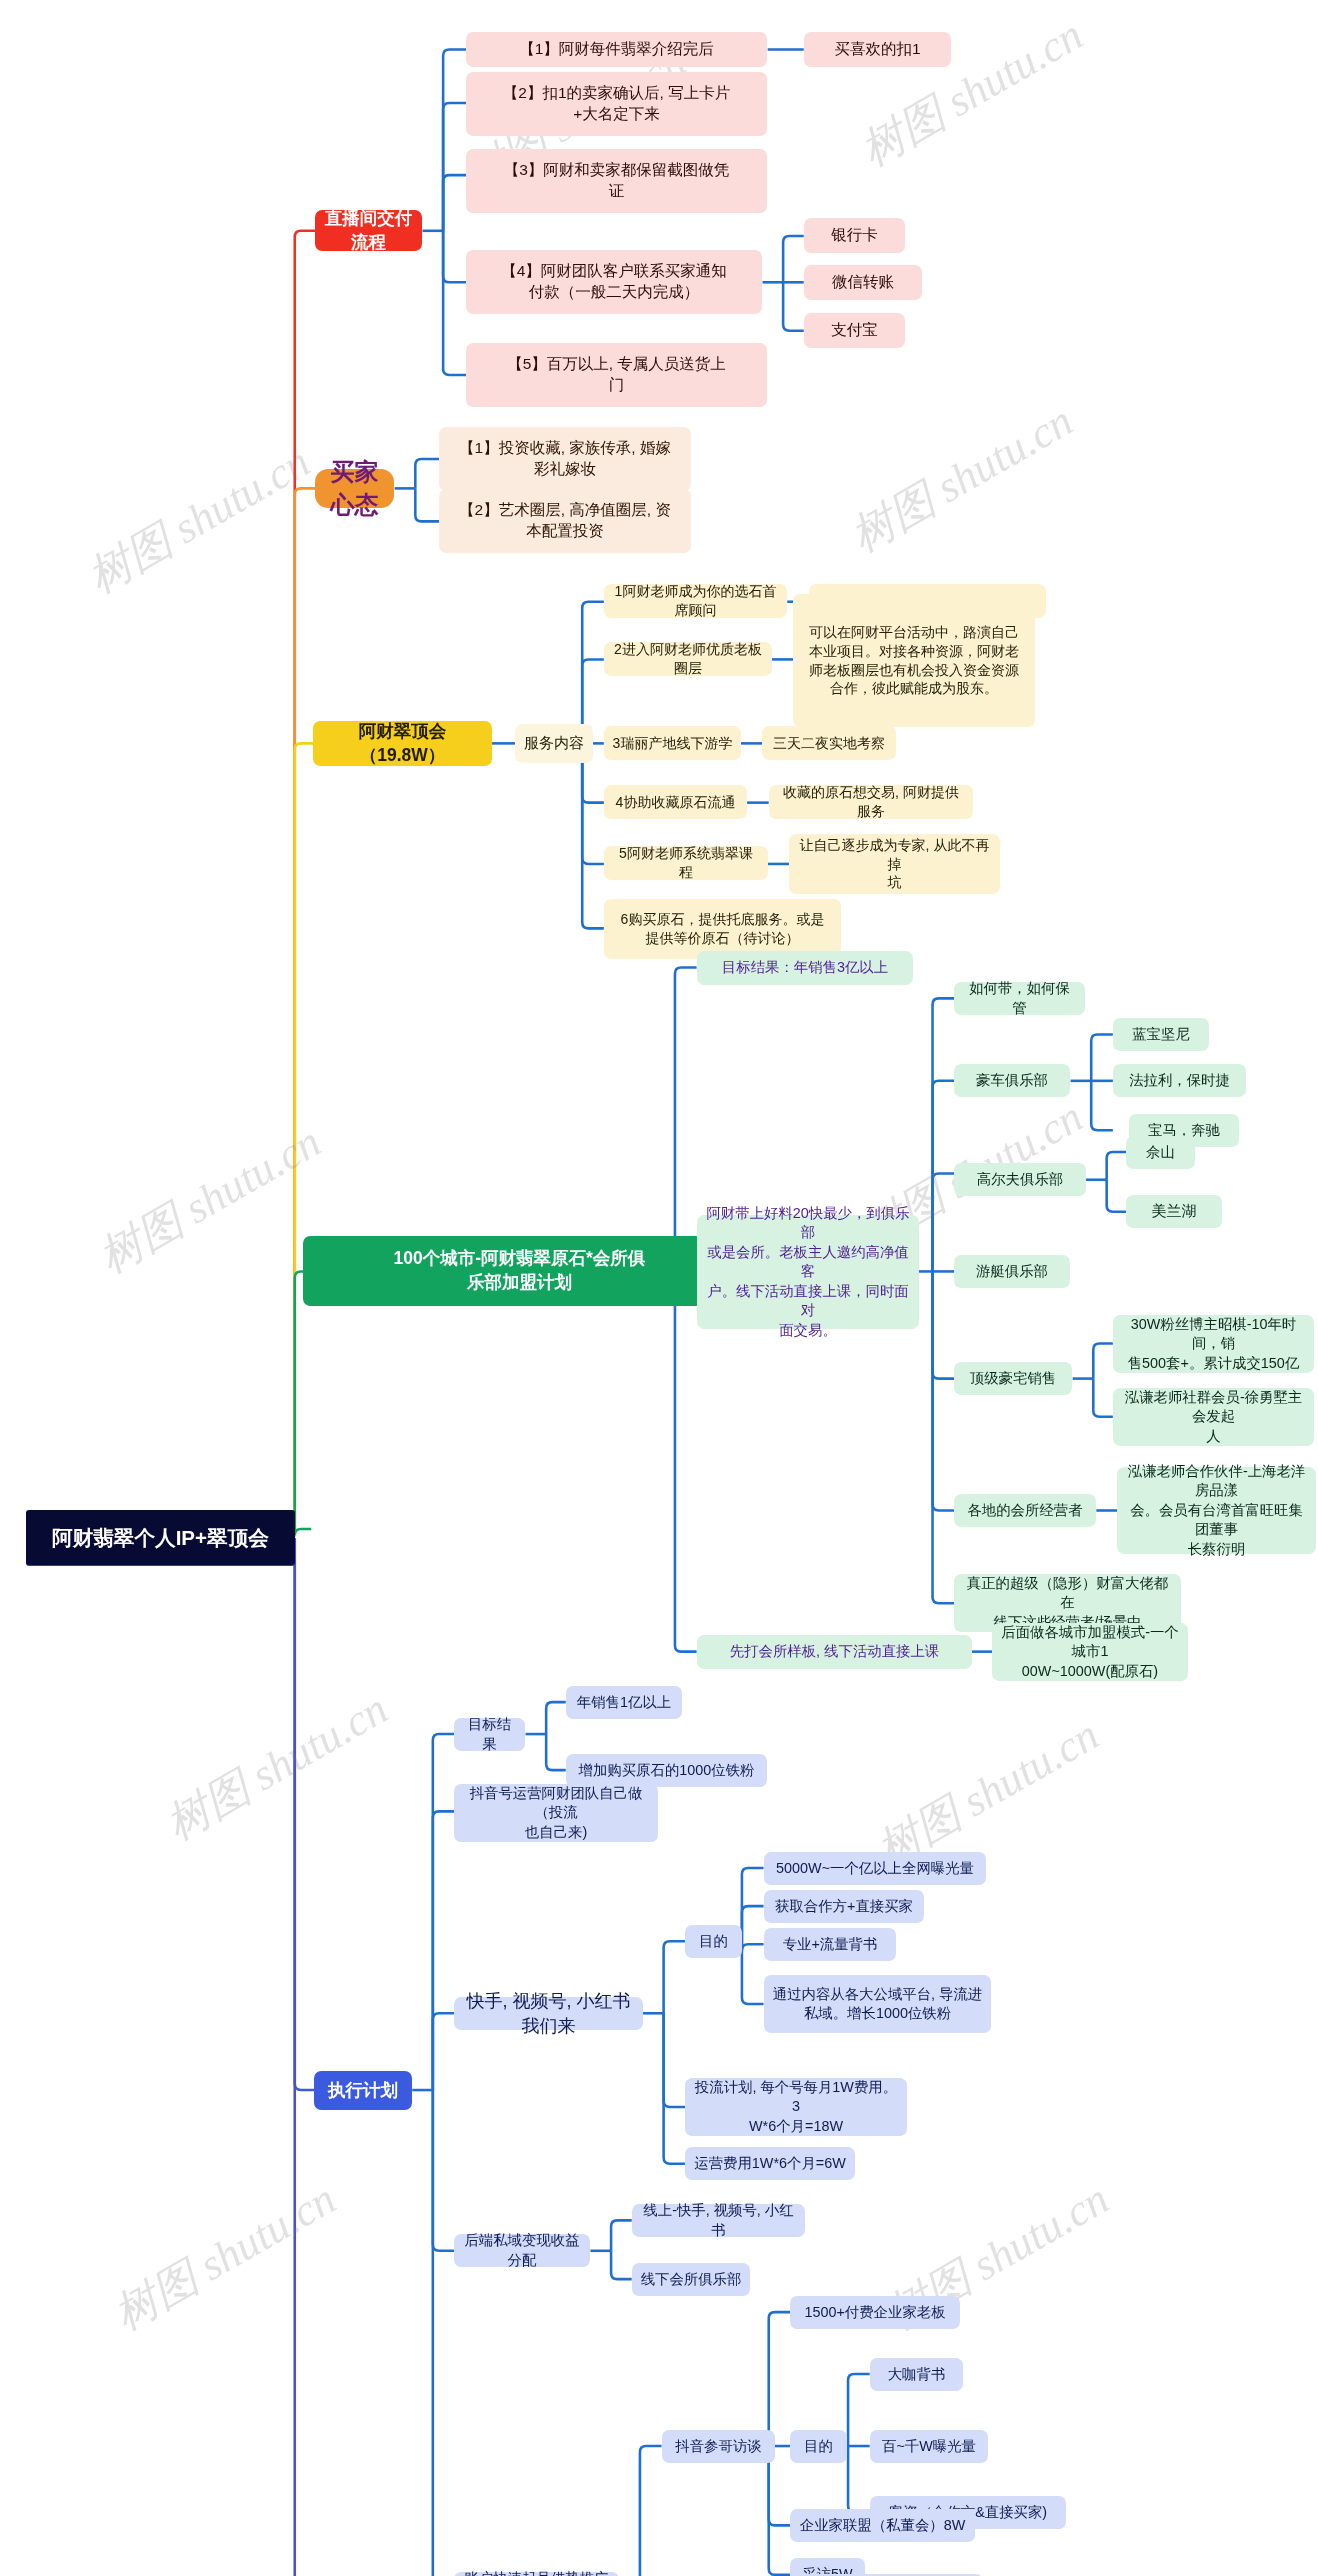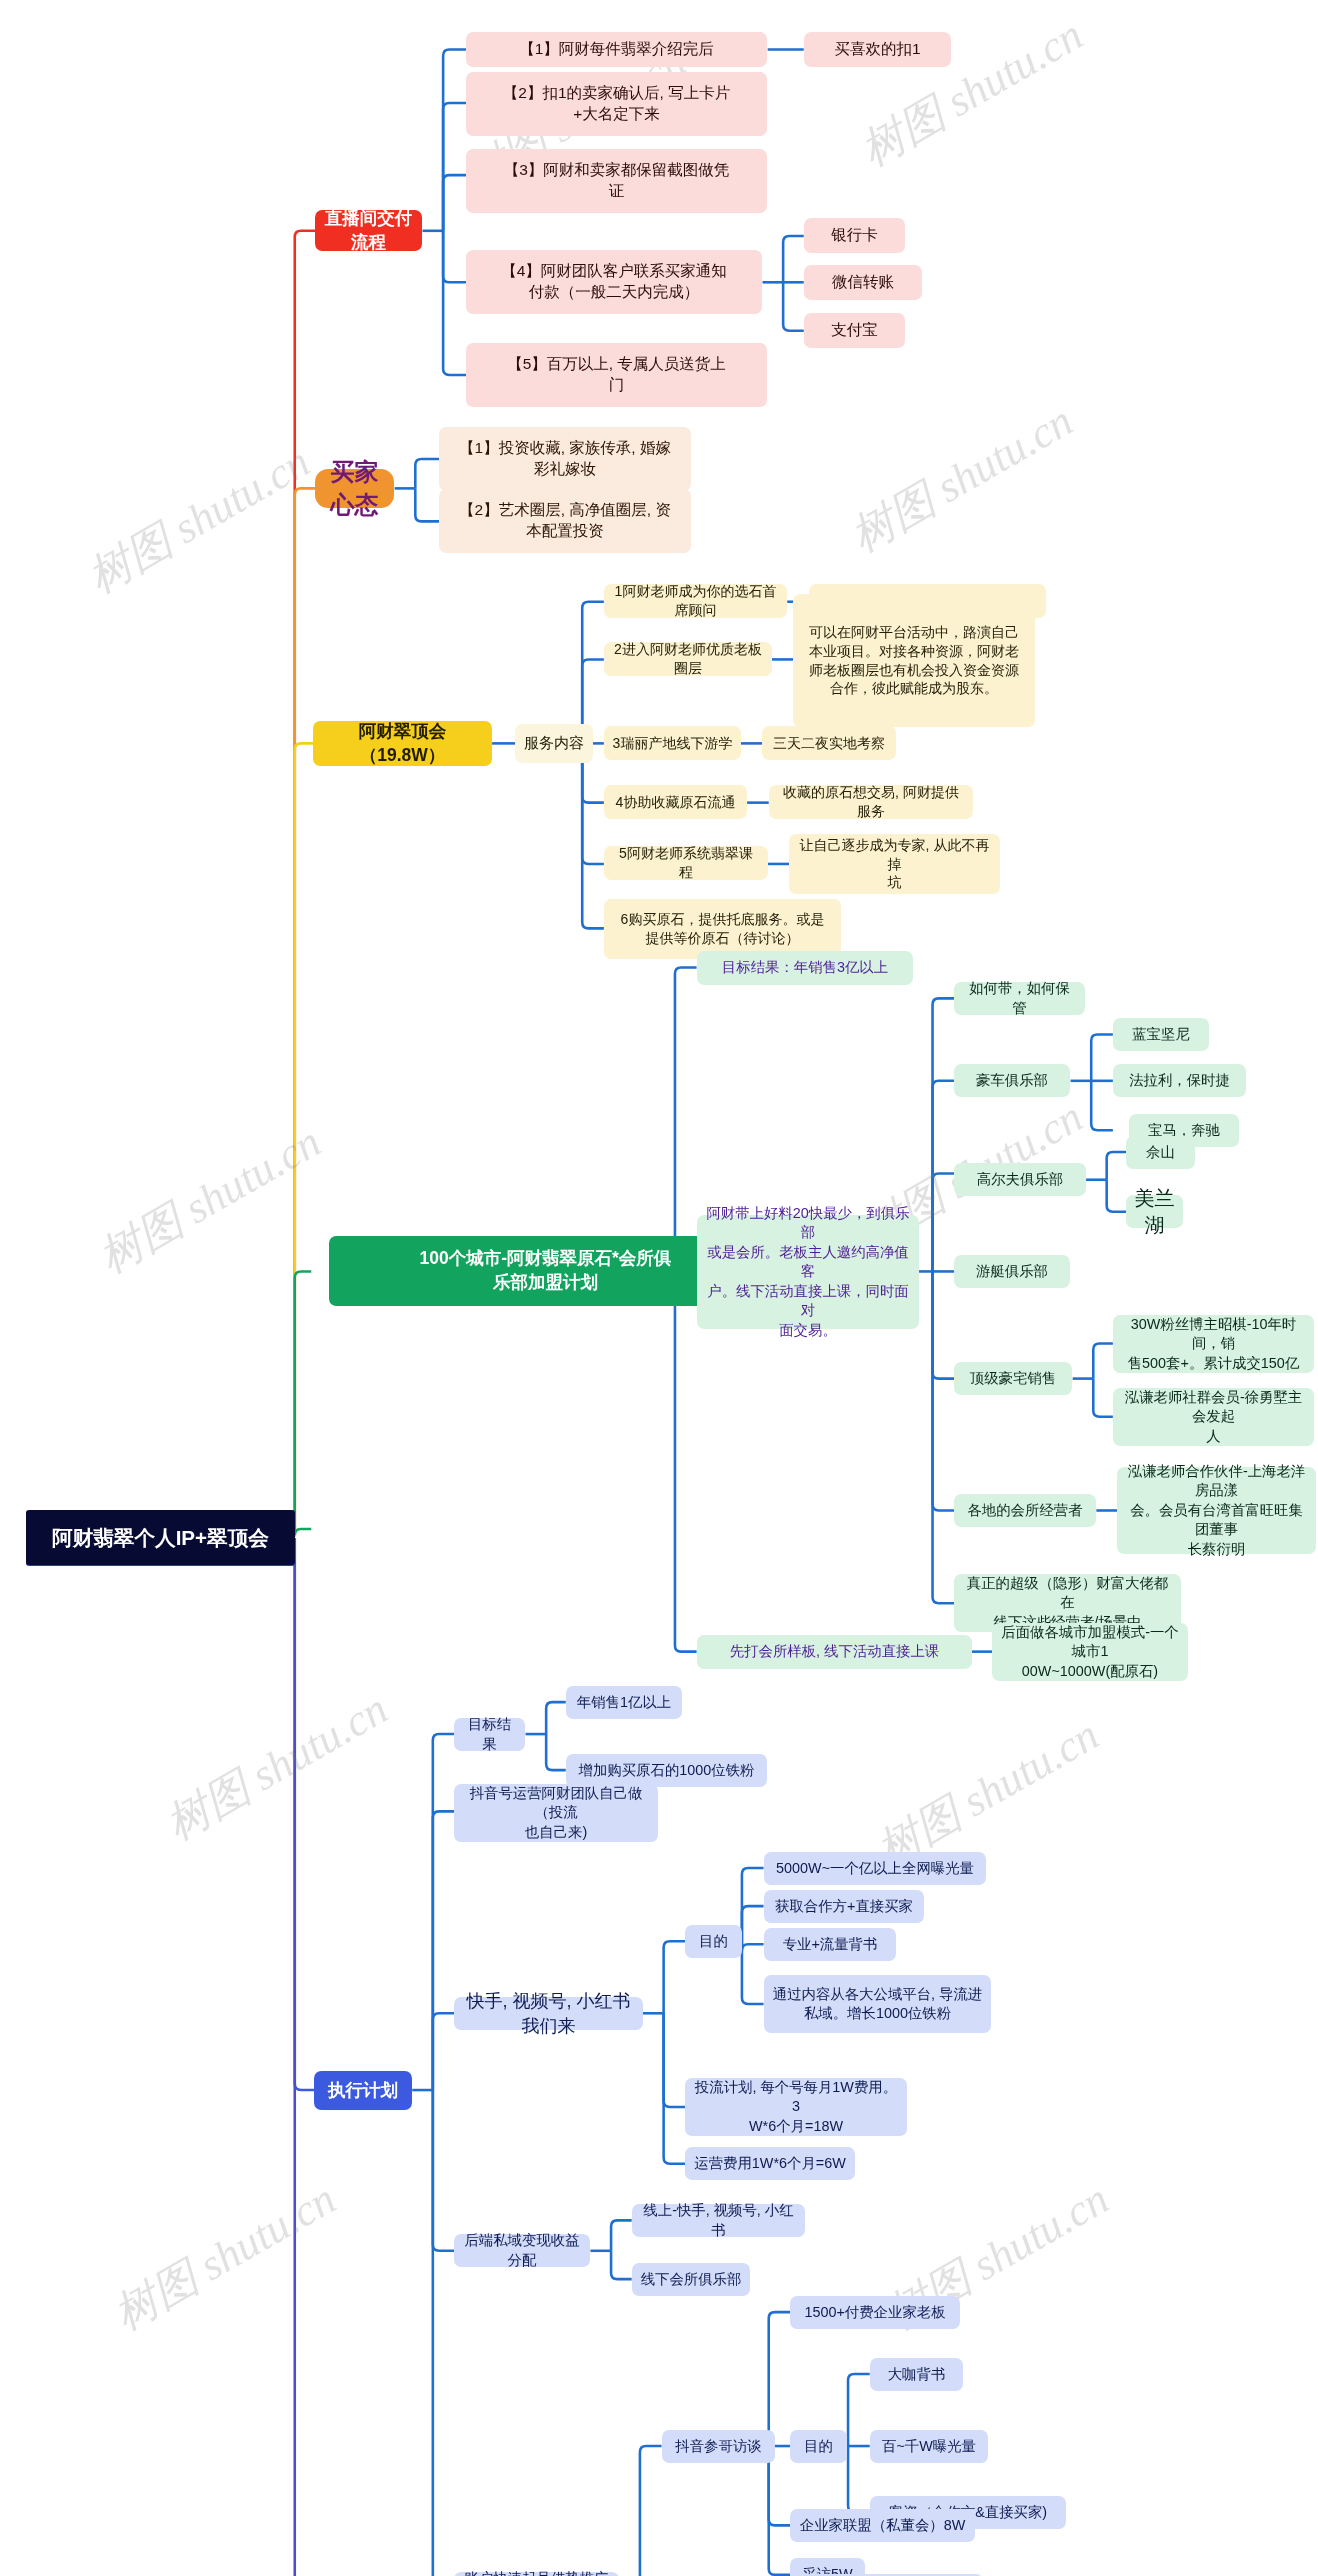--- a/index.html
+++ b/index.html
@@ -284,40 +284,40 @@
   <div class="node n-b3c" style="left:604px; top:785px; width:143px; height:34px; font-size:14px;">4协助收藏原石流通</div>
   <div class="node n-b3d" style="left:769px; top:785px; width:204px; height:34px; font-size:14px;">收藏的原石想交易, 阿财提供服务</div>
 
   <div class="node n-b3c" style="left:604px; top:846px; width:164px; height:34px; font-size:14px;">5阿财老师系统翡翠课程</div>
   <div class="node n-b3d" style="left:789px; top:834px; width:211px; height:60px; font-size:14px;">让自己逐步成为专家, 从此不再掉
 坑</div>
 
   <div class="node n-b3c" style="left:604px; top:899px; width:237px; height:60px; font-size:14px;">6购买原石，提供托底服务。或是
 提供等价原石（待讨论）</div>
 
-  <div class="node n-b4" style="left:329px; top:1236px; width:400px; height:70px;padding-left:41px;">100个城市-阿财翡翠原石*会所俱
+  <div class="node n-b4" style="left:303px; top:1236px; width:400px; height:70px;padding-left:41px;">100个城市-阿财翡翠原石*会所俱
 乐部加盟计划</div>
 
   <div class="node n-b4c" style="left:697px; top:951px; width:216px; height:34px; font-size:14.4px;">目标结果：年销售3亿以上</div>
 
   <div class="node n-b4c" style="left:697px; top:1215px; width:222px; height:114px; font-size:14.4px;">阿财带上好料20快最少，到俱乐部
 或是会所。老板主人邀约高净值客
 户。线下活动直接上课，同时面对
 面交易。</div>
 
   <div class="node n-b4d" style="left:954px; top:982px; width:131px; height:33px; font-size:14.4px;">如何带，如何保管</div>
 
   <div class="node n-b4d" style="left:954px; top:1064px; width:116px; height:33px; font-size:14.4px;">豪车俱乐部</div>
   <div class="node n-b4d" style="left:1113px; top:1018px; width:96px; height:33px; font-size:14.4px;">蓝宝坚尼</div>
   <div class="node n-b4d" style="left:1113px; top:1064px; width:133px; height:33px; font-size:14.4px;">法拉利，保时捷</div>
   <div class="node n-b4d" style="left:1113px; top:1114px; width:110px; height:33px; font-size:14.4px;margin-left:16px;">宝马，奔驰</div>
 
   <div class="node n-b4d" style="left:954px; top:1163px; width:132px; height:33px; font-size:14.4px;">高尔夫俱乐部</div>
   <div class="node n-b4d" style="left:1126px; top:1136px; width:69px; height:33px; font-size:14.4px;">佘山</div>
-  <div class="node n-b4d" style="left:1126px; top:1195px; width:57px; height:33px; font-size:20px;">美兰湖</div>
+  <div class="node n-b4d" style="left:1126px; top:1195px; width:96px; height:33px; font-size:15px;">美兰湖</div>
 
   <div class="node n-b4d" style="left:954px; top:1255px; width:116px; height:33px; font-size:14.4px;">游艇俱乐部</div>
 
   <div class="node n-b4d" style="left:954px; top:1362px; width:118px; height:33px; font-size:14.4px;">顶级豪宅销售</div>
   <div class="node n-b4d" style="left:1113px; top:1315px; width:201px; height:58px; font-size:14.4px;">30W粉丝博主昭棋-10年时间，销
 售500套+。累计成交150亿</div>
   <div class="node n-b4d" style="left:1113px; top:1388px; width:201px; height:58px; font-size:14.4px;">泓谦老师社群会员-徐勇墅主会发起
 人</div>
 
   <div class="node n-b4d" style="left:954px; top:1494px; width:142px; height:33px; font-size:14.4px;">各地的会所经营者</div>

